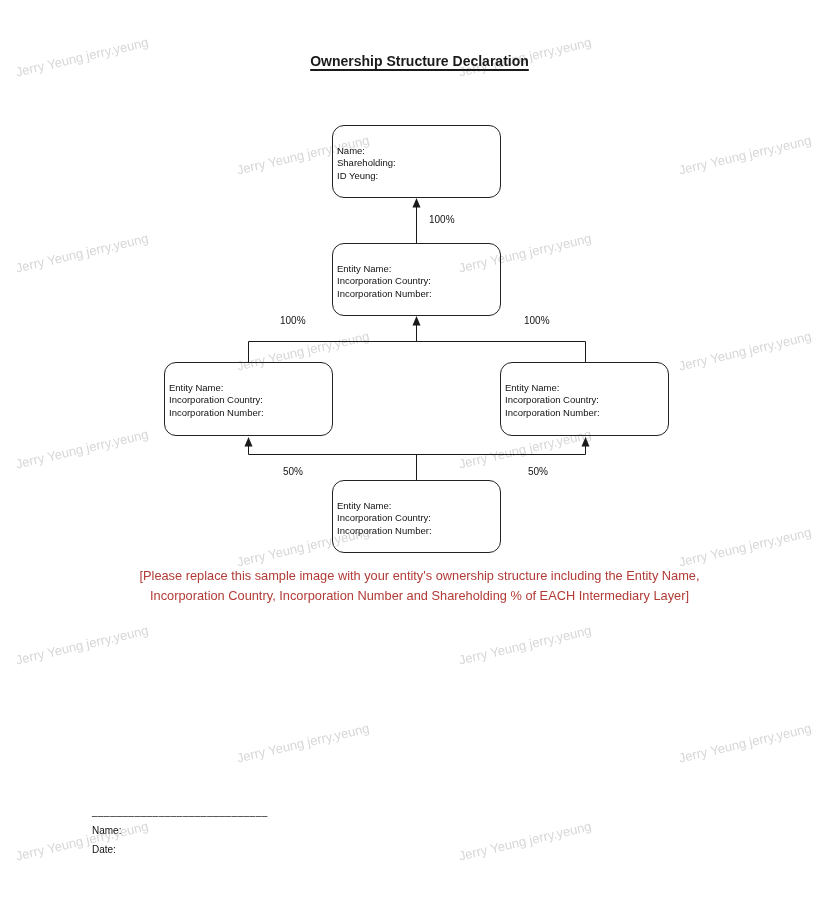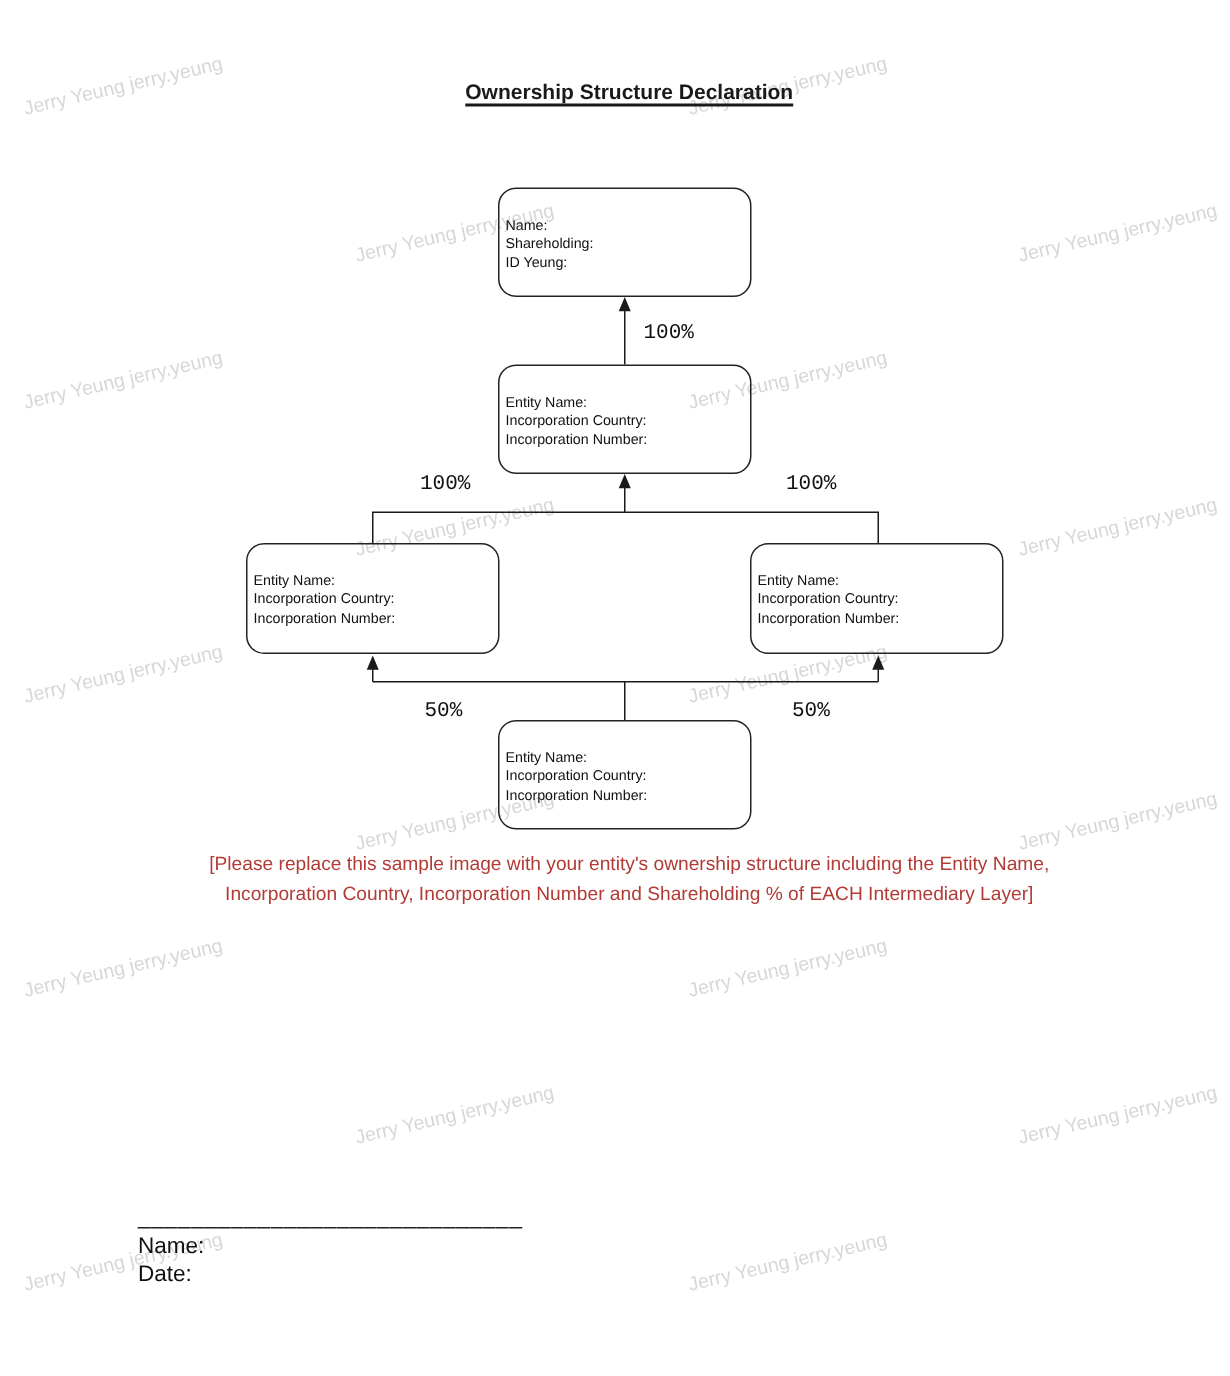--- a/index.html
+++ b/index.html
@@ -25,41 +25,41 @@
   .node {
     position:absolute; width:169px; box-sizing:border-box;
     border:1px solid #222222; border-radius:12px; background:transparent;
     padding:19px 2px 0 4px; font-size:9.5px; line-height:12.4px; color:#111;
   }
   .node-ubo   { left:332px; top:125px; height:73px; }
   .node-hold  { left:332px; top:243px; height:73px; }
   .node-left  { left:164px; top:362px; height:74px; }
   .node-right { left:500px; top:362px; height:74px; }
   .node-decl  { left:332px; top:480px; height:73px; }
-  .pct { position:absolute; font-size:14px; color:#111;font-family:Liberation Mono, monospace; }
+  .pct { position:absolute; font-size:10px; color:#111; }
   .pct-top       { left:429px; top:214px; }
   .pct-mid-left  { left:280px; top:315px; }
   .pct-mid-right { left:524px; top:315px; }
   .pct-low-left  { left:283px; top:466px; }
   .pct-low-right { left:528px; top:466px; }
   
   .notice {
     position:absolute; left:0; top:566px; width:839px; text-align:center;
     font-size:12.8px; line-height:20px; color:#b23b36; z-index:2;
   }
   .notice div { white-space:nowrap; }
   
   .confirm {
     position:absolute; left:92px; top:645px; width:652px;
     font-size:13.6px; line-height:20px; text-align:justify;
     word-spacing:4px; color:#111; z-index:2;
   }
   
   .sig {
-    position:absolute; left:92px; top:802px; font-size:15px;
+    position:absolute; left:92px; top:802px; font-size:10px;
     line-height:19.2px; color:#111; z-index:2;
   }
   .sig .rule { letter-spacing:0.5px; }
 </style>
 </head>
 <body>
 
 <div class="page">
 
   <div class="wm-layer">

